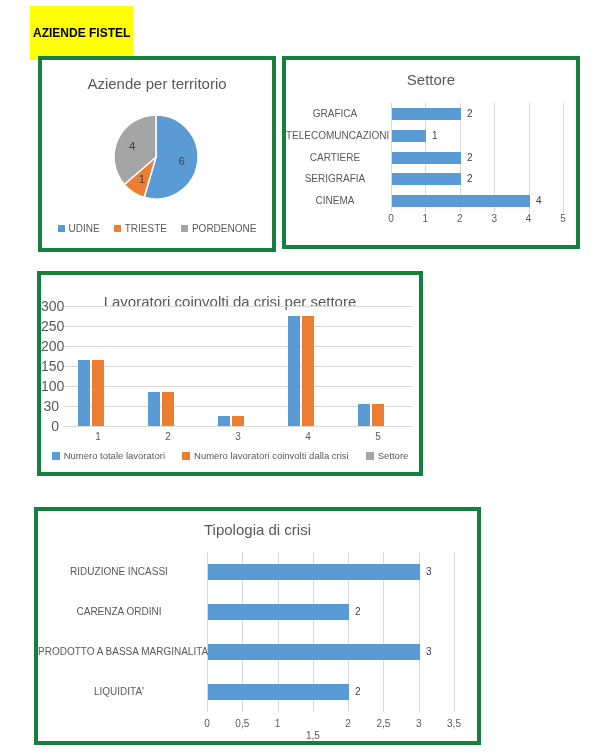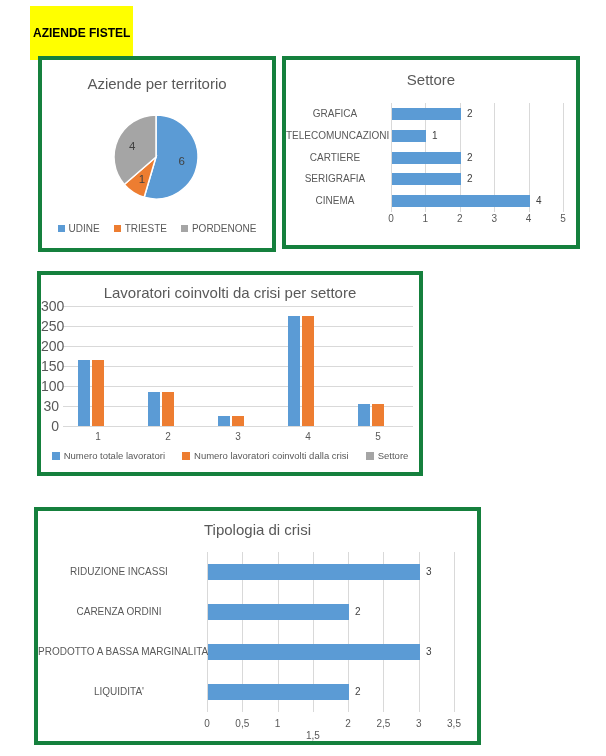--- a/index.html
+++ b/index.html
@@ -81,21 +81,21 @@
       <div class="bar" style="left: 106px; top: 91.5px; width: 69px; height: 12px; background: rgb(91, 155, 213);"></div>
       <div class="data-label" style="left: 181px; top: 91.5px;">2</div>
       <div class="cat-label" style="left: 0px; width: 98px; top: 113.3px;">SERIGRAFIA</div>
       <div class="bar" style="left: 106px; top: 113.3px; width: 69px; height: 12px; background: rgb(91, 155, 213);"></div>
       <div class="data-label" style="left: 181px; top: 113.3px;">2</div>
       <div class="cat-label" style="left: 0px; width: 98px; top: 135.1px;">CINEMA</div>
       <div class="bar" style="left: 106px; top: 135.1px; width: 138px; height: 12px; background: rgb(91, 155, 213);"></div>
       <div class="data-label" style="left: 250px; top: 135.1px;">4</div>
     </div>
   <div class="chart-box" id="c2" style="left:37px;top:271px;width:378px;height:197px">
-      <div class="chart-title" style="top: 9px;">Lavoratori coinvolti da crisi per settore</div>
+      <div class="chart-title" style="top: 18px;">Lavoratori coinvolti da crisi per settore</div>
       <div class="hline" style="left: 22px; top: 151px; width: 350px;"></div>
       <div class="ylab" style="left: 0px; width: 18px; top: 146px;">0</div>
       <div class="hline" style="left: 22px; top: 131px; width: 350px;"></div>
       <div class="ylab" style="left: 0px; width: 18px; top: 126px;">30</div>
       <div class="hline" style="left: 22px; top: 111px; width: 350px;"></div>
       <div class="ylab" style="left: 0px; width: 18px; top: 106px;">100</div>
       <div class="hline" style="left: 22px; top: 91px; width: 350px;"></div>
       <div class="ylab" style="left: 0px; width: 18px; top: 86px;">150</div>
       <div class="hline" style="left: 22px; top: 71px; width: 350px;"></div>
       <div class="ylab" style="left: 0px; width: 18px; top: 66px;">200</div>

